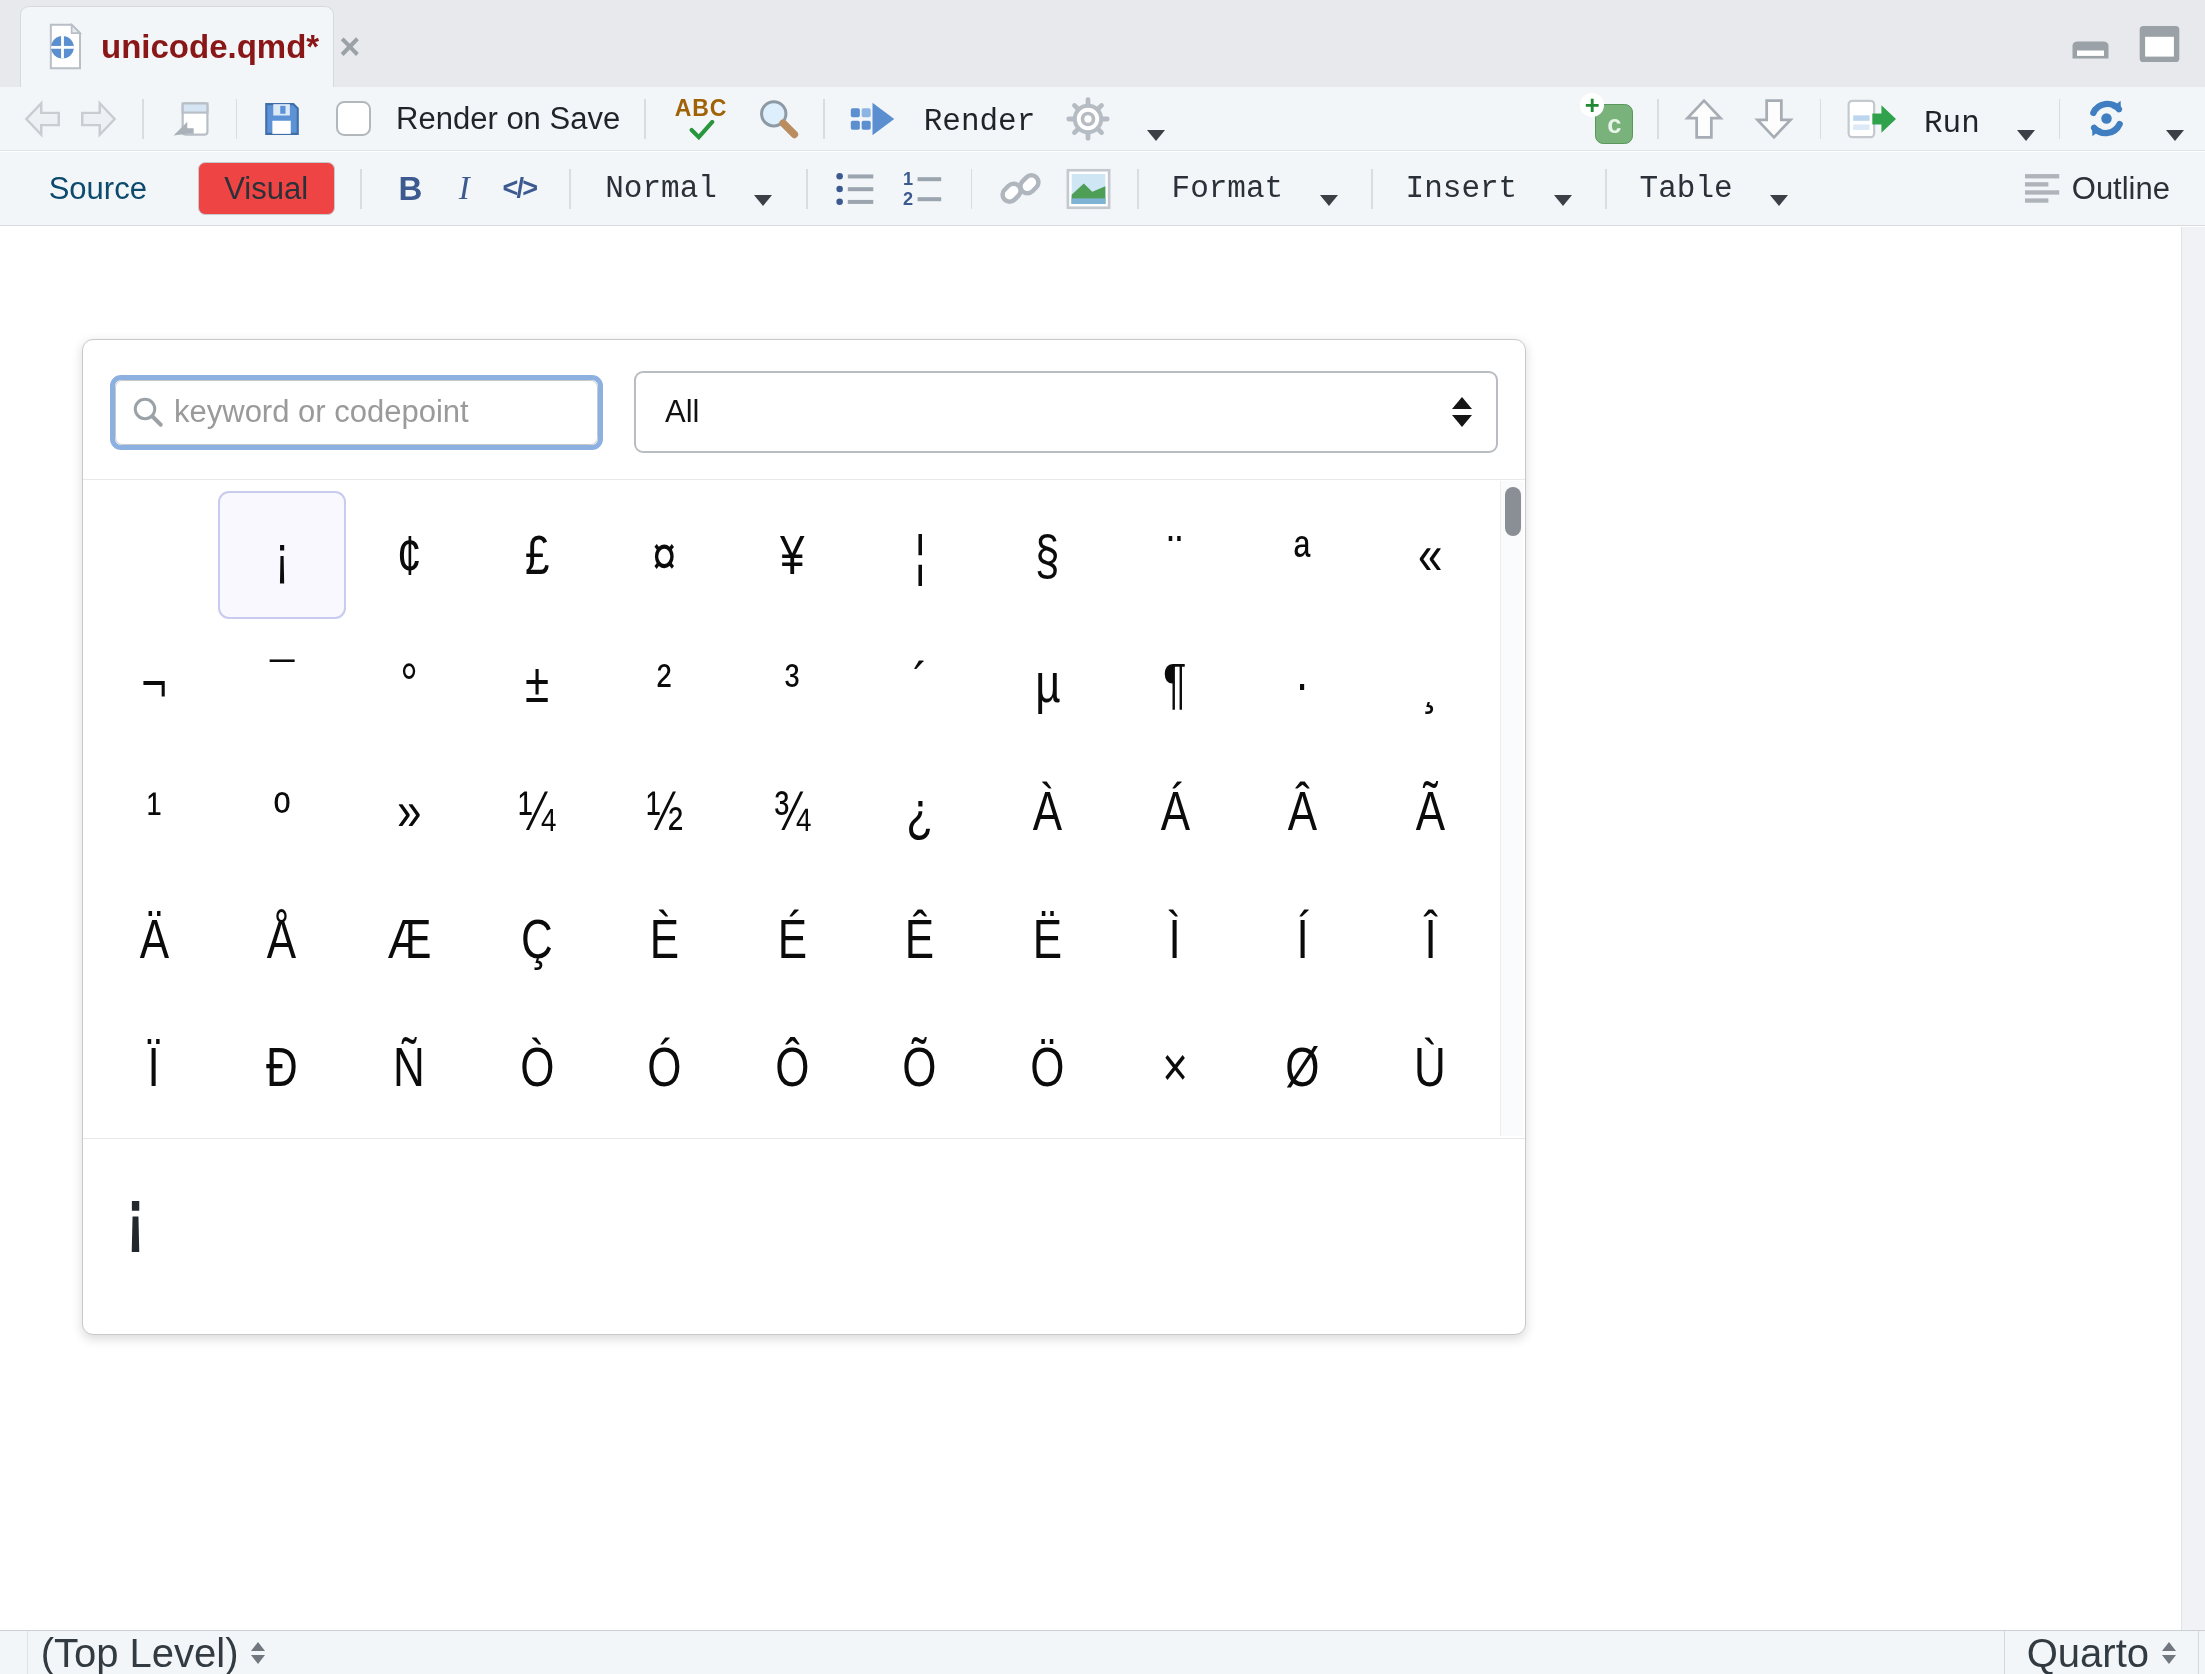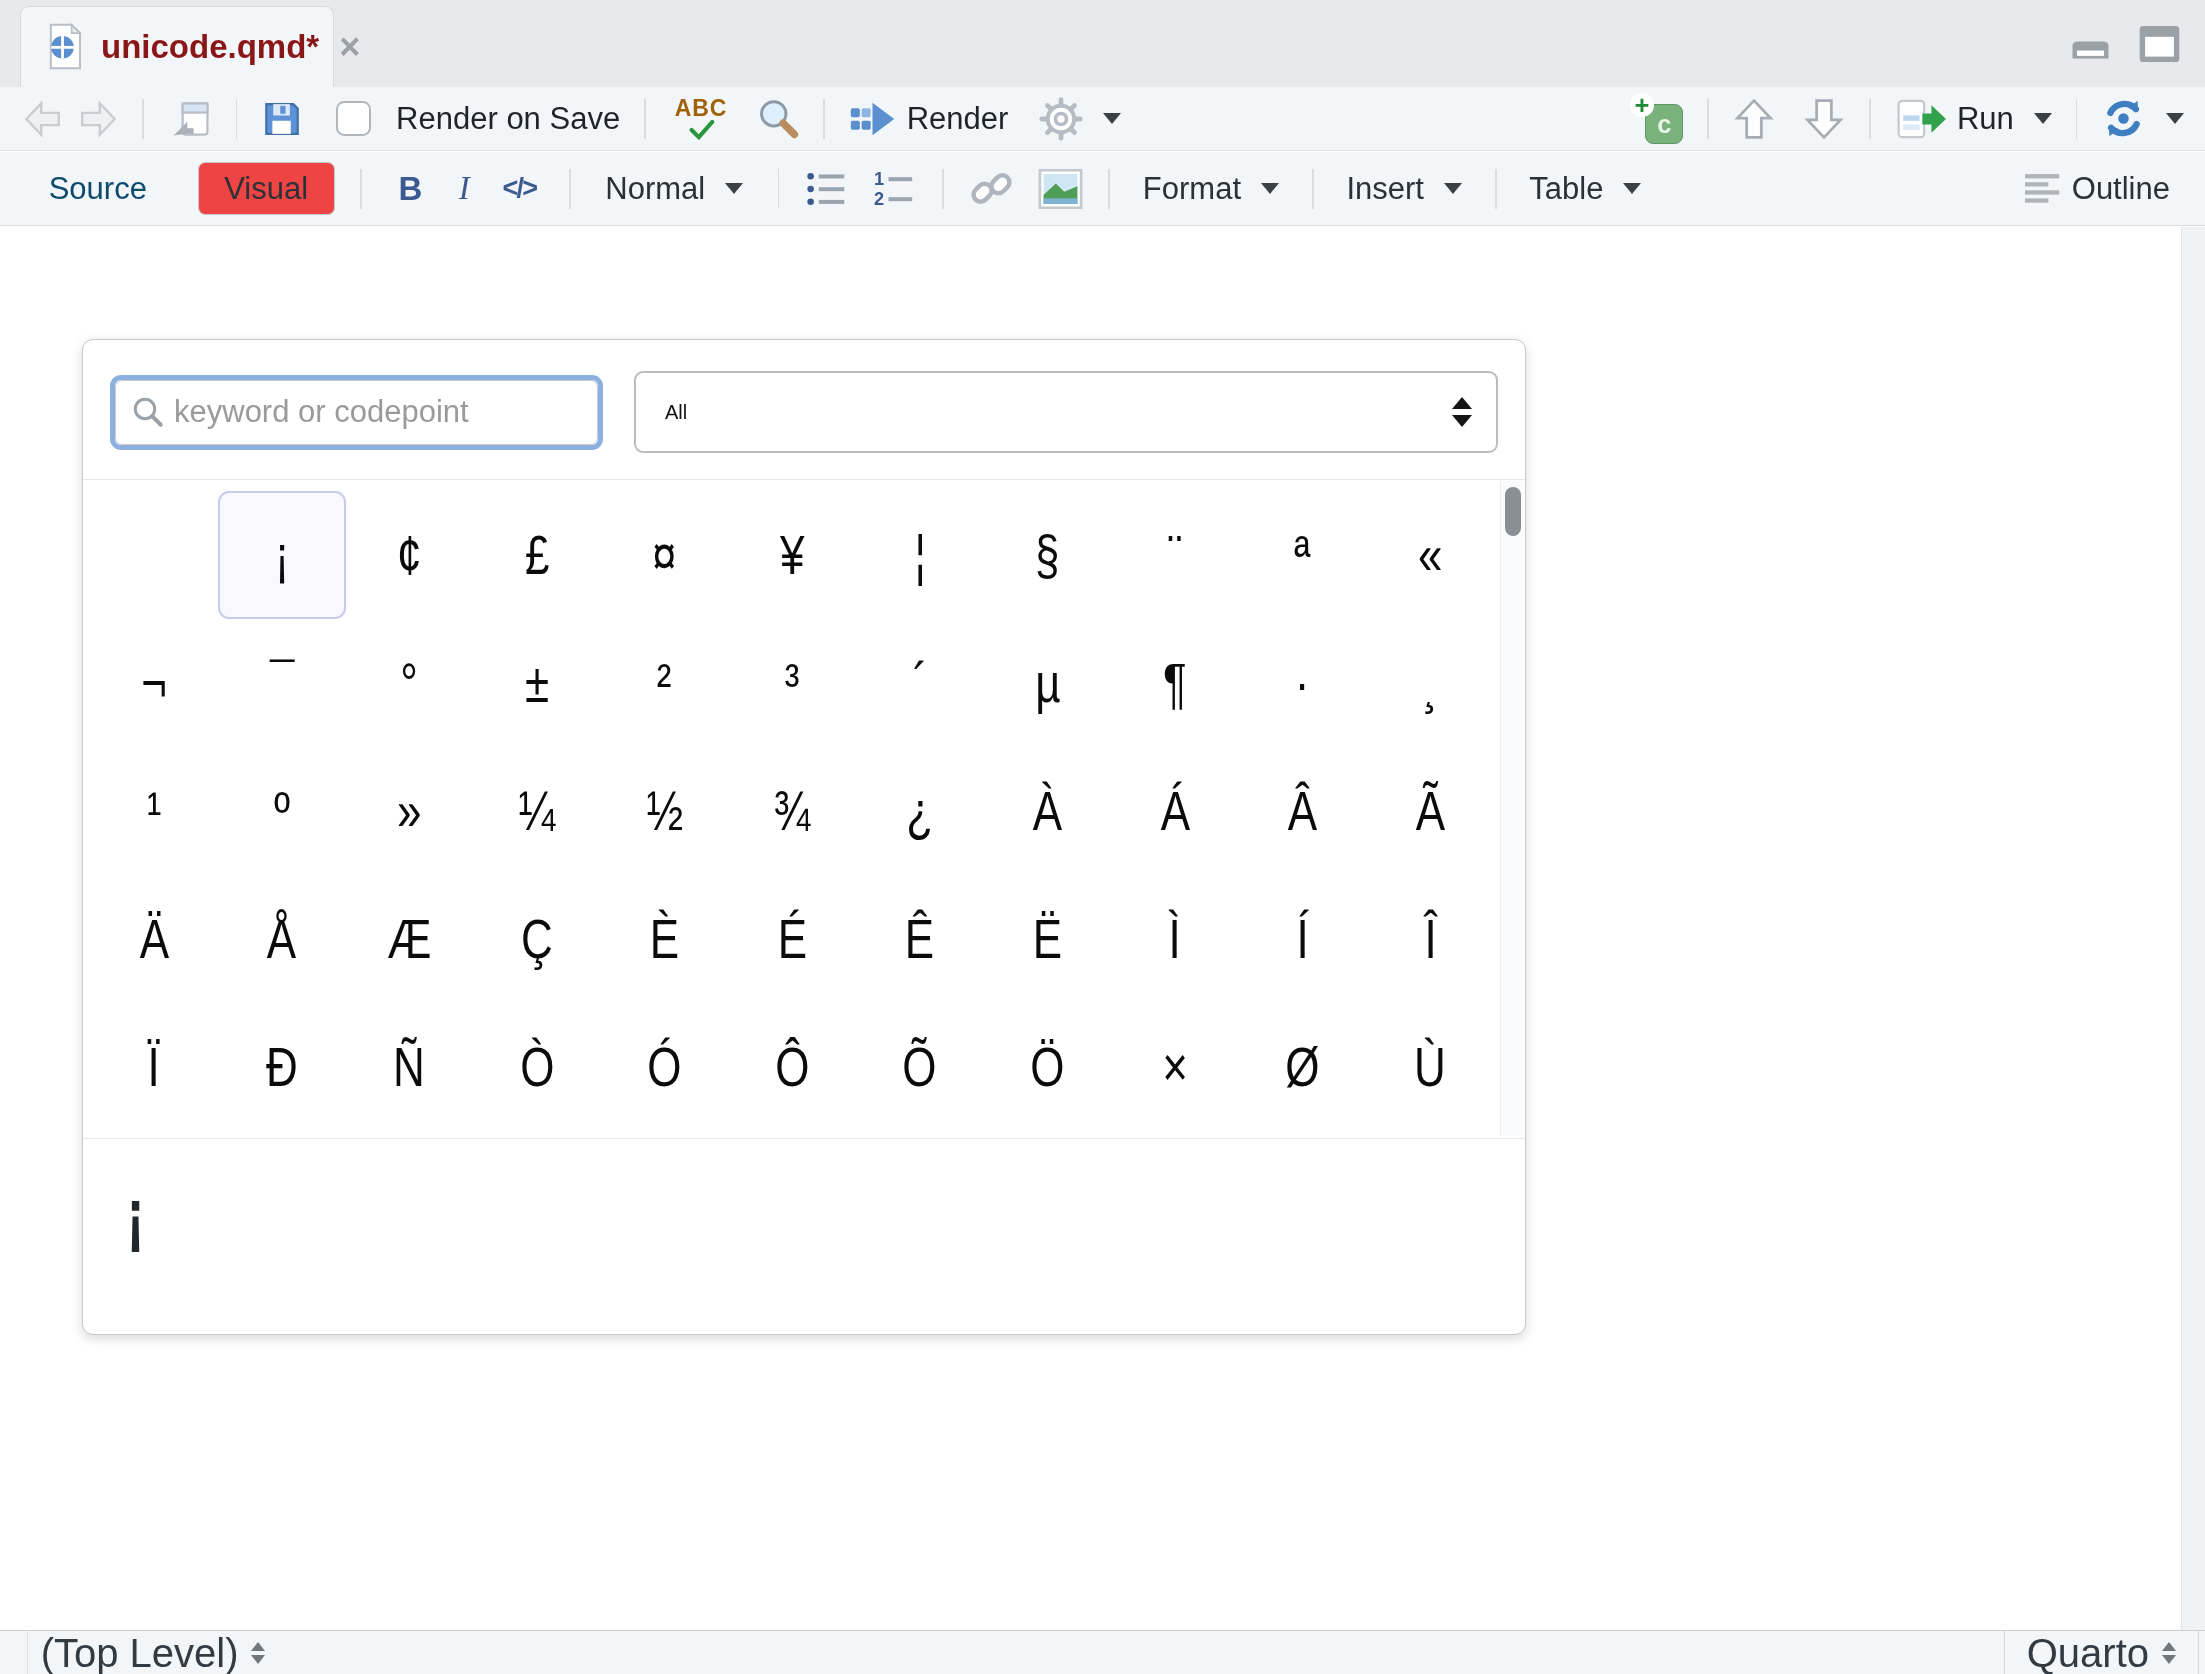--- a/index.html
+++ b/index.html
@@ -38,21 +38,21 @@
     display:flex; align-items:center; padding:0 36px; gap:14.5px;
     font-size:31px; color:#2b3138;
   }
   .sep { width:1.8px; height:40px; background:#d9dde1; margin:0 11px; flex:none; }
   .spacer { flex:1; }
   .tb-label { font-size:31px; color:#1f242a; white-space:nowrap; }
   .caret { width:0; height:0; border-left:9px solid transparent; border-right:9px solid transparent; border-top:11px solid #3a4046; margin-left:9px; }
   .checkbox { width:35px; height:35px; border:2.7px solid #b2b7bc; border-radius:8.2px; background:#fff; margin:0 12.7px 0 20px; }
   .spell { display:flex; flex-direction:column; align-items:center; line-height:1; margin:0 5.5px; }
   .spell-abc { font-size:23px; font-weight:bold; color:#a16207; letter-spacing:0.9px; }
-  .btn { display:flex; align-items:center; gap:11px; cursor:default; }
+  .btn { display:flex; align-items:flex-end; gap:28px; cursor:default;font-family:Liberation Mono, monospace; }
 
   .toggle-visual {
     border:1.8px solid #c6cbd0; background:#ef4444; border-radius:7.3px;
     padding:7.3px 25.5px; font-size:31px; color:#2b3138; margin-left:23.6px;
   }
   .fmt-b { font-size:33px; font-weight:bold; color:#3c5a8f; padding:0 11px; }
   .fmt-i { font-size:33px; font-style:italic; font-family:"Liberation Serif", serif; color:#3c5a8f; padding:0 11px; }
   .fmt-code { font-size:27px; font-weight:bold; color:#3c5a8f; padding:0 7.3px; letter-spacing:-1.8px; }
   .outline-group { display:flex; align-items:center; gap:11px; }
 
@@ -76,21 +76,21 @@
   .search-input {
     width:100%; height:65px; border:1.8px solid #c9c9c9; border-radius:7.3px;
     font-size:31px; color:#333; padding:0 18px 0 58px; outline:none;
     font-family:"Liberation Sans", sans-serif; background:#fff;
   }
   .search-input::placeholder { color:#9a9a9a; }
   .search-icon { position:absolute; left:14.5px; top:14.5px; }
   .filter-select {
     flex:1; height:82px; border:2.7px solid #b9bdc2; border-radius:9px;
     display:flex; align-items:center; justify-content:space-between;
-    padding:0 23.6px 0 29px; font-size:20px; color:#111;
+    padding:0 23.6px 0 29px; font-size:31px; color:#111;
   }
   .stepper { display:flex; flex-direction:column; gap:6.4px; }
   .tri-up { width:0; height:0; border-left:10px solid transparent; border-right:10px solid transparent; border-bottom:12.7px solid #151515; }
   .tri-down { width:0; height:0; border-left:10px solid transparent; border-right:10px solid transparent; border-top:12.7px solid #151515; }
   .dlg-divider { border-top:1.8px solid #e6e8ea; flex:none; }
 
   .grid-wrap { position:relative; height:658px; overflow:hidden; }
   .char-grid {
     display:grid; grid-template-columns:repeat(11, 1fr);
     grid-auto-rows:128px; padding:11px 31px 0 7.3px;

